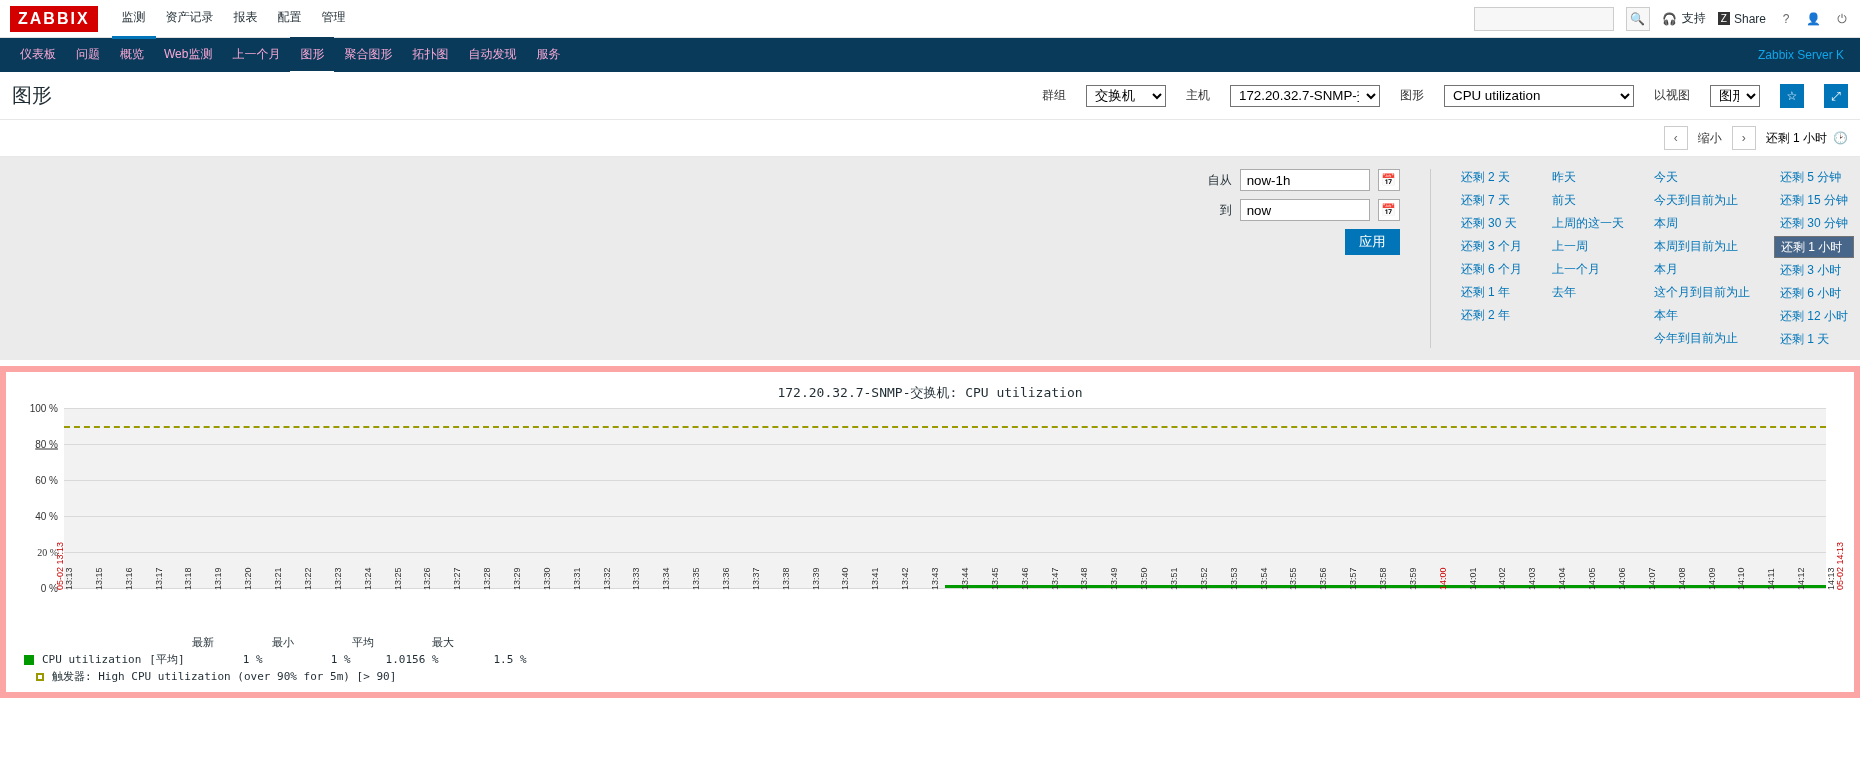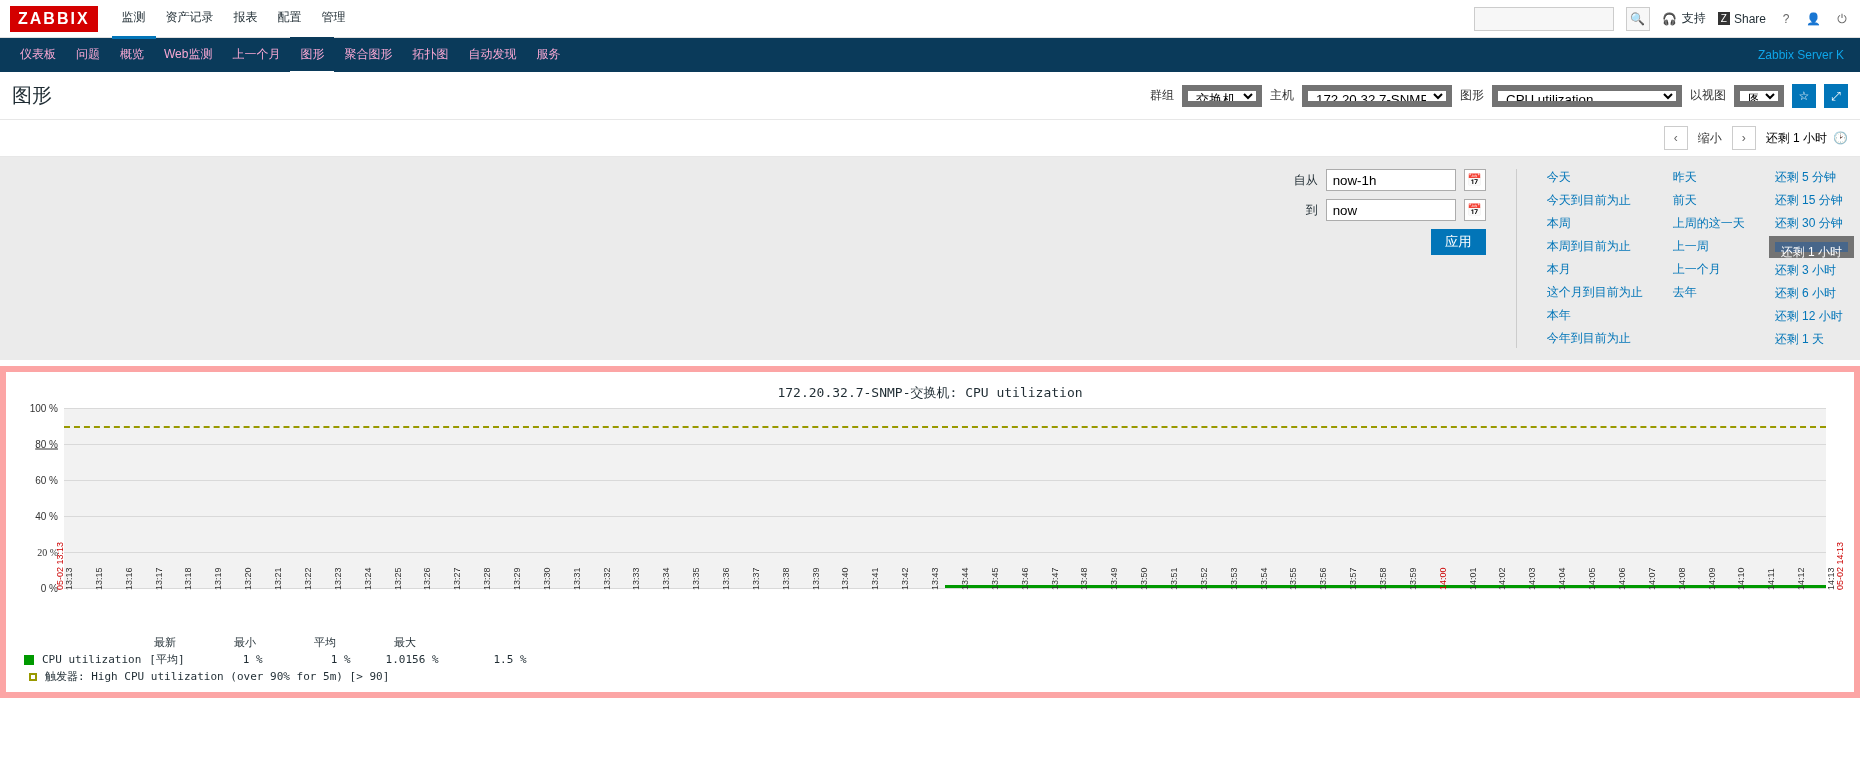--- a/index.html
+++ b/index.html
@@ -14,23 +14,23 @@
 .search-btn{width:24px;height:24px;border:1px solid #ccc;background:#f7f7f7;display:flex;align-items:center;justify-content:center;cursor:pointer}
 .tr-link{color:#1f2c33;text-decoration:none;cursor:pointer;display:flex;align-items:center;gap:4px}
 .tr-icon{width:16px;height:16px;display:inline-flex;align-items:center;justify-content:center;color:#666}
 .subbar{background:#0a3a5a;height:34px;display:flex;align-items:center;padding:0 10px}
 .subnav{display:flex}
 .subnav a{color:#f9a8d4;padding:0 10px;line-height:34px;text-decoration:none;cursor:pointer}
 .subnav a.active{background:#0a3a5a;border-bottom:3px solid #fff}
 .sub-right{margin-left:auto;color:#0ea5e9;padding-right:6px}
 .titlebar{display:flex;align-items:center;padding:10px 12px;border-bottom:1px solid #e7e7e7}
 .pagetitle{font-size:20px;font-weight:normal}
-.filters{margin-left:auto;display:flex;align-items:center;gap:8px}
+.filters{margin-left:auto;display:flex;align-items:center;gap:20px}
 .filters label{color:#333}
-.sel{border:6px solid #737373;background:#fff;height:22px;padding:0 4px}
+.sel{border:1px solid #737373;background:#fff;height:22px;padding:0 4px}
 .sel.sm{width:80px}
 .sel.md{width:150px}
 .sel.lg{width:190px}
 .sel.vw{width:50px}
 .iconbtn{width:24px;height:24px;border:1px solid #0275b8;background:#0275b8;color:#fff;display:inline-flex;align-items:center;justify-content:center;cursor:pointer}
 .timerow{display:flex;align-items:center;padding:6px 12px;border-bottom:1px solid #e7e7e7;justify-content:flex-end;gap:10px}
 .arrowbtn{width:24px;height:24px;border:1px solid #ccc;background:#fff;display:inline-flex;align-items:center;justify-content:center;cursor:pointer;color:#666}
 .zoom{color:#333;cursor:pointer}
 .curlabel{color:#000;display:flex;align-items:center;gap:6px}
 .filterbox{background:#ebebeb;padding:12px;display:flex}
@@ -51,24 +51,24 @@
 .yaxis div{position:absolute;right:2px;font-size:10px;color:#333;transform:translateY(-50%)}
 .grid{position:absolute;left:0;right:0;top:0;bottom:0;background:#f2f2f2}
 .gline{position:absolute;left:0;right:0;border-top:1px solid #d9d9d9}
 .trigline{position:absolute;left:0;right:0;border-top:2px dashed #999900}
 .seg{position:absolute;bottom:0;height:3px;background:#009900}
 .xaxis{margin-left:40px;margin-right:10px;position:relative;height:45px}
 .xt{position:absolute;top:2px;font-size:9px;color:#333;transform:rotate(-90deg);transform-origin:left top;white-space:nowrap}
 .xt.red{color:#c00}
 .legend{margin-top:2px;font-family:monospace;font-size:11px}
 .legh{display:flex;gap:20px;margin-left:130px}
-.legh span{width:60px;text-align:left;display:inline-block}
+.legh span{width:60px;text-align:right;display:inline-block}
 .legr{display:flex;align-items:center;gap:8px;margin-top:2px}
 .lbox{width:10px;height:10px;display:inline-block}
-.legr2{margin-left:5px}
+.legr2{margin-left:12px}
 </style>
 </head>
 <body>
 
 <div class="topbar">
   <div class="logo">ZABBIX</div>
   <nav class="topnav" id="topnav">
       <a class="active">监测</a>
       <a>资产记录</a>
       <a>报表</a>
@@ -165,36 +165,45 @@
       <div class="calbtn">
           <span>📅</span>
         </div>
     </div>
     <div class="fl-row">
         <button class="applybtn">应用</button>
       </div>
   </div>
   <div class="presets" id="presets">
       <div class="pcol">
+        <a>还剩 2 天</a>
+        <a>还剩 7 天</a>
+        <a>还剩 30 天</a>
+        <a>还剩 3 个月</a>
+        <a>还剩 6 个月</a>
+        <a>还剩 1 年</a>
+        <a>还剩 2 年</a>
+      </div>
+      <div class="pcol">
+        <a>昨天</a>
+        <a>前天</a>
+        <a>上周的这一天</a>
+        <a>上一周</a>
+        <a>上一个月</a>
+        <a>去年</a>
+      </div>
+      <div class="pcol">
         <a>今天</a>
         <a>今天到目前为止</a>
         <a>本周</a>
         <a>本周到目前为止</a>
         <a>本月</a>
         <a>这个月到目前为止</a>
         <a>本年</a>
         <a>今年到目前为止</a>
-      </div>
-      <div class="pcol">
-        <a>昨天</a>
-        <a>前天</a>
-        <a>上周的这一天</a>
-        <a>上一周</a>
-        <a>上一个月</a>
-        <a>去年</a>
       </div>
       <div class="pcol">
         <a>还剩 5 分钟</a>
         <a>还剩 15 分钟</a>
         <a>还剩 30 分钟</a>
         <a class="sel">还剩 1 小时</a>
         <a>还剩 3 小时</a>
         <a>还剩 6 小时</a>
         <a>还剩 12 小时</a>
         <a>还剩 1 天</a>

